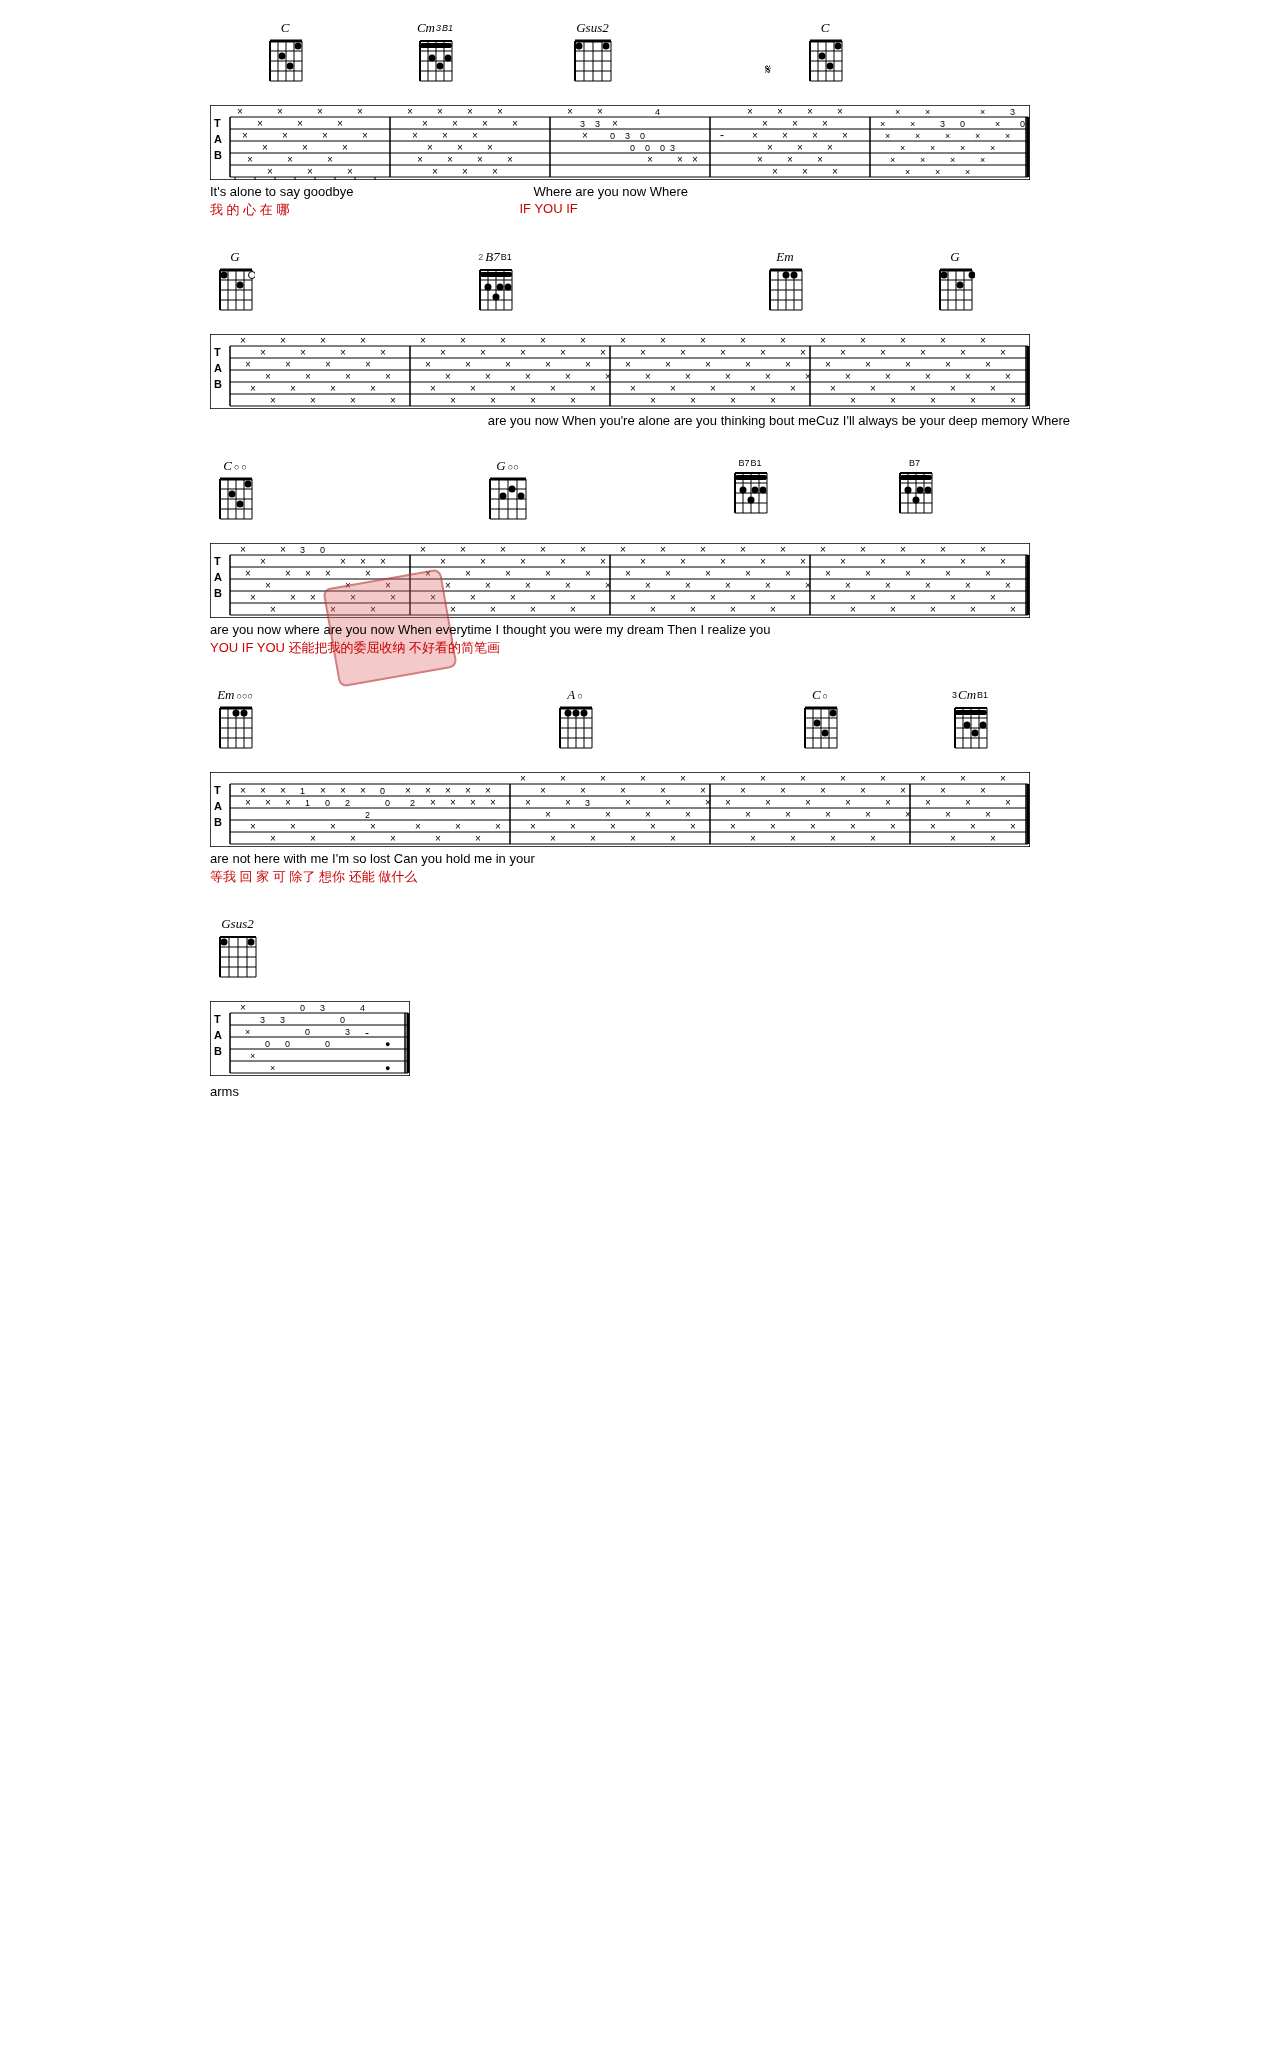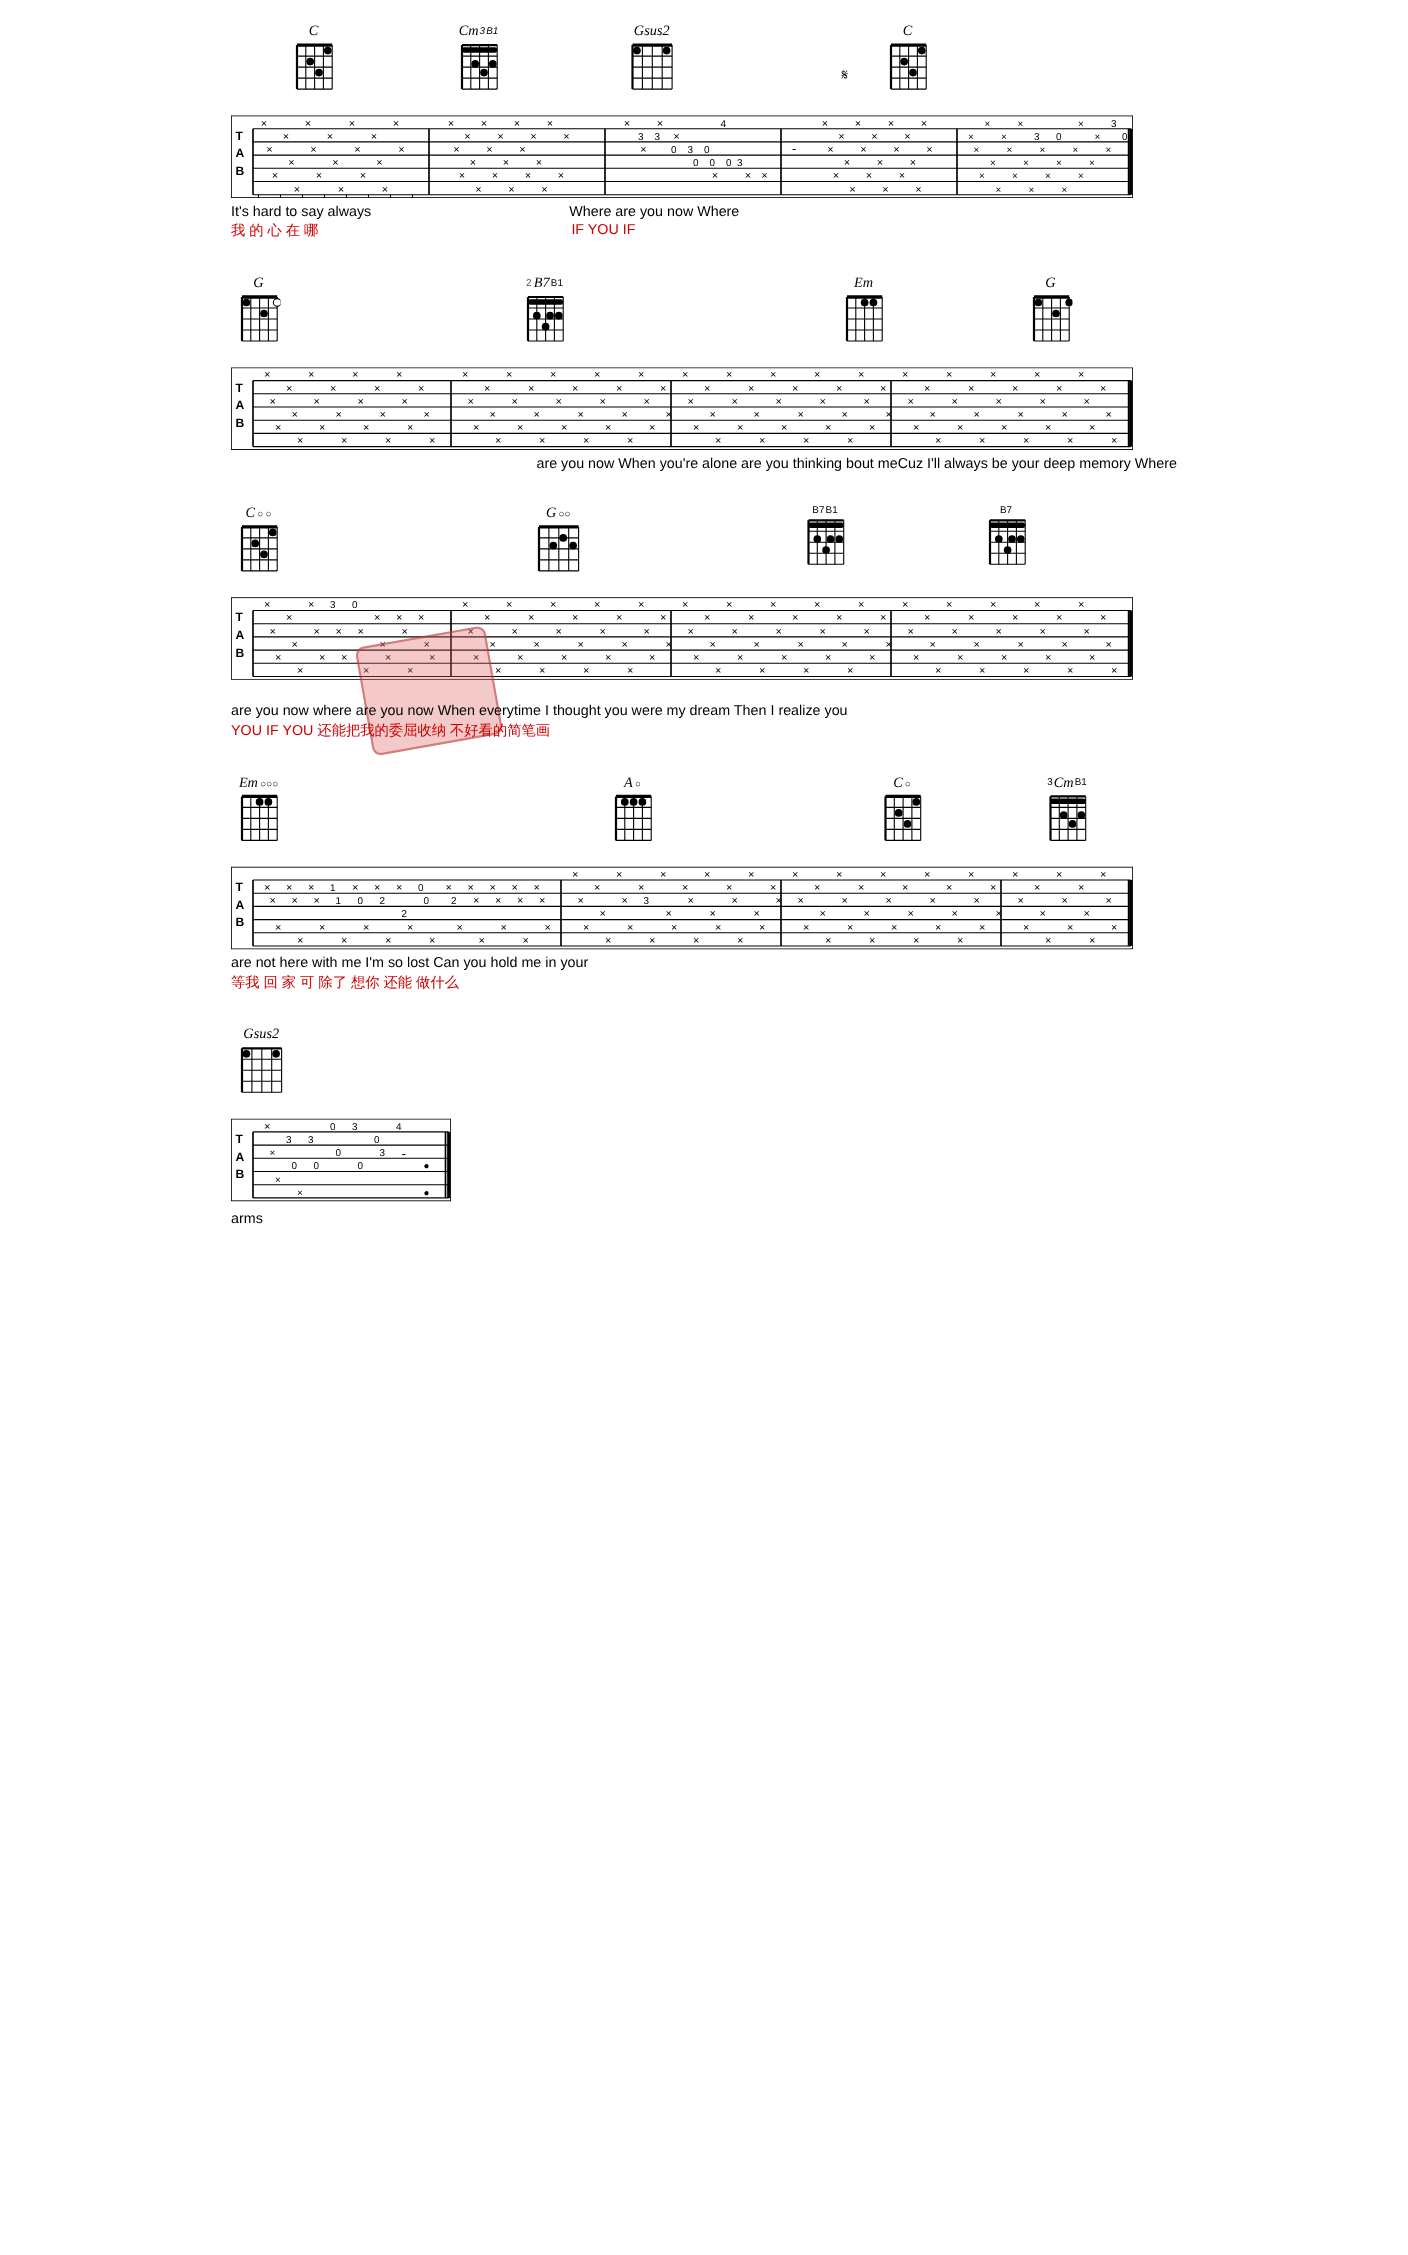--- a/index.html
+++ b/index.html
@@ -262,21 +262,21 @@
       <line x1="65" y1="72" x2="65" y2="80" stroke="#000" stroke-width="1"></line>
       <line x1="85" y1="72" x2="85" y2="80" stroke="#000" stroke-width="1"></line>
       <line x1="105" y1="72" x2="105" y2="80" stroke="#000" stroke-width="1"></line>
       <line x1="125" y1="72" x2="125" y2="80" stroke="#000" stroke-width="1"></line>
       <line x1="145" y1="72" x2="145" y2="80" stroke="#000" stroke-width="1"></line>
       <line x1="165" y1="72" x2="165" y2="80" stroke="#000" stroke-width="1"></line>
     </svg>
 
     <div style="margin-top:4px;">
       <div style="display:flex; gap:0; font-size:13px; font-family:Arial, sans-serif;">
-        <span>It's hard to say always</span>
+        <span>It's alone to say goodbye</span>
         <span style="margin-left:180px;">Where are you now   Where</span>
       </div>
       <div style="display:flex; gap:0; font-size:13px; color:#cc0000; font-family:Arial, sans-serif; margin-top:2px;text-align:center;">
         <span>我 的 心 在 哪</span>
         <span style="margin-left:230px;">IF    YOU    IF</span>
       </div>
     </div>
   </div>
 
   <div class="section" style="margin-top:20px;">
@@ -759,21 +759,21 @@
       <text x="800" y="70" font-size="10">×</text>
     </svg>
 
     <div style="position:relative;">
 
       <div style="position:absolute; left:120px; top:-40px; width:120px; height:100px; 
                   background: rgba(220,100,100,0.35); border-radius:8px; transform:rotate(-10deg);
                   border: 2px solid rgba(180,50,50,0.5);"></div>
     </div>
 
-    <div style="margin-top:20px; position:relative;">
+    <div style="margin-top:4px; position:relative;">
       <div style="font-size:13px; font-family:Arial, sans-serif;">
         <span>are you now  where are you now When everytime I thought you were my dream Then I realize you</span>
       </div>
       <div style="font-size:13px; color:#cc0000; font-family:Arial, sans-serif; margin-top:2px;">
         <span>YOU              IF    YOU          还能把我的委屈收纳            不好看的简笔画</span>
       </div>
     </div>
   </div>
 
   <div class="section" style="margin-top:30px;">

